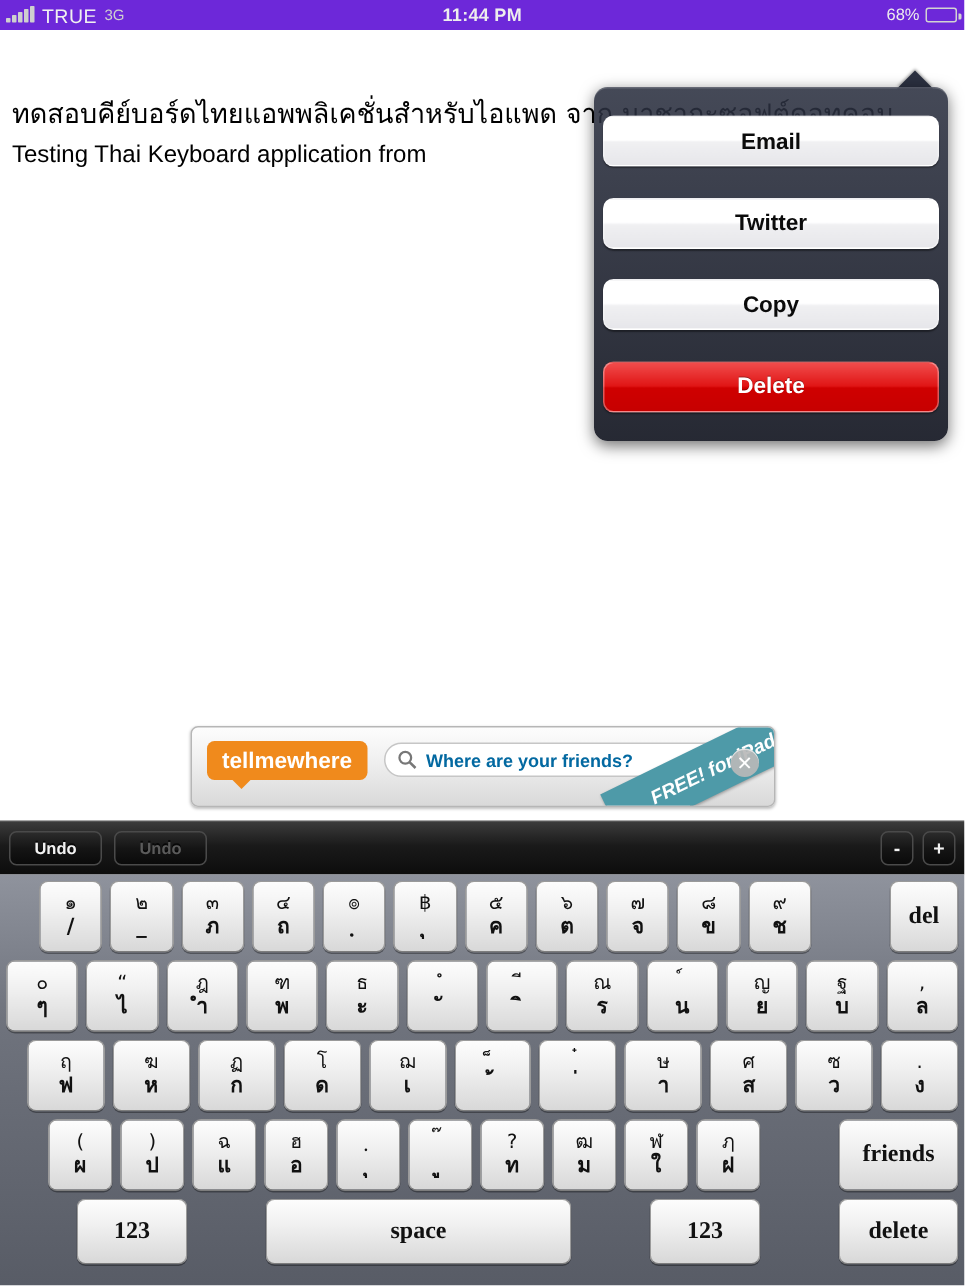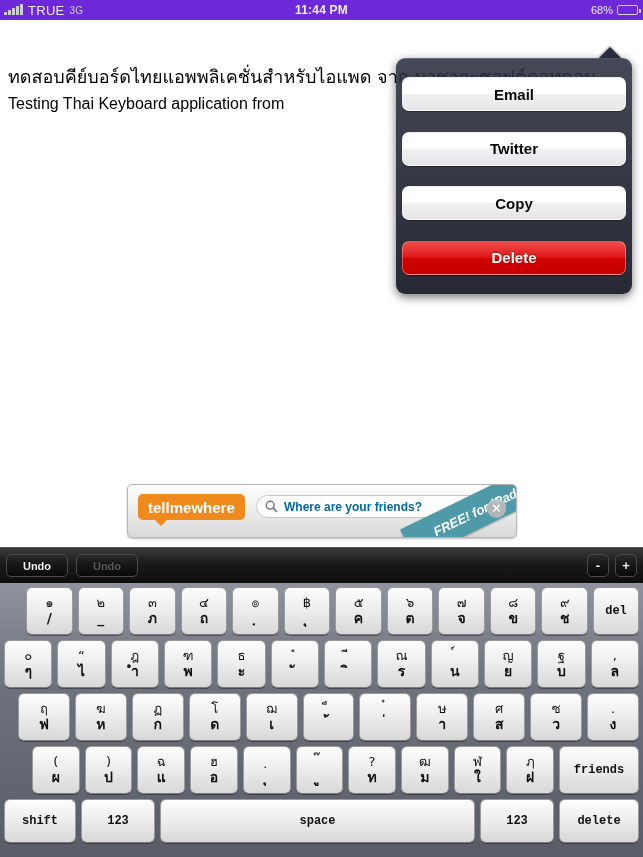--- a/index.html
+++ b/index.html
@@ -182,21 +182,21 @@
     flex: 1 1 0; border-radius: 6px;
     background: linear-gradient(to bottom,#fdfdfd 0%,#f0f0f0 40%,#d8d8d8 100%);
     border: 1px solid #9a9a9a; border-bottom-color: #7d7d7d;
     box-shadow: 0 1px 0 rgba(0,0,0,.35);
     display: flex; flex-direction: column; align-items: center; justify-content: center;
     color: #111; font-family: "DejaVu Sans", sans-serif;
     position: relative;
   }
   .key .top { font-size: 13px; line-height: 15px; }
   .key .bot { font-size: 14px; line-height: 17px; font-weight: bold; }
-  .key.label-key { font-size: 12px; font-weight: bold; font-family: Liberation Mono, monospace; }
+  .key.label-key { font-size: 16px; font-weight: bold; font-family: Liberation Serif, serif; margin-left: 47px; }
   .key.wide-del { flex: 0 0 46px; }
   .key.wide-return { flex: 0 0 80px; }
   .key.shift { flex: 0 0 72px; }
   .key.num123 { flex: 0 0 74px; }
   .key.space { flex: 1 1 auto; }
   .key.delete-b { flex: 0 0 80px; }
   .row-pad-left { padding-left: 22px; }
   .row-pad-left2 { padding-left: 14px; }
   .row-pad-left3 { padding-left: 28px; }
   .krow.bottom { height: 44px; }
@@ -453,21 +453,20 @@
         <span class="bot">ใ</span>
       </div>
       <div class="key">
         <span class="top">ฦ</span>
         <span class="bot">ฝ</span>
       </div>
       <div class="key label-key wide-return">friends</div>
     </div>
 
     <div class="krow bottom">
-      <div class="key label-key shift">shift</div>
       <div class="key label-key num123">123</div>
       <div class="key label-key space">space</div>
       <div class="key label-key num123">123</div>
       <div class="key label-key delete-b">delete</div>
     </div>
 
   </div>
 
 </div>
 

